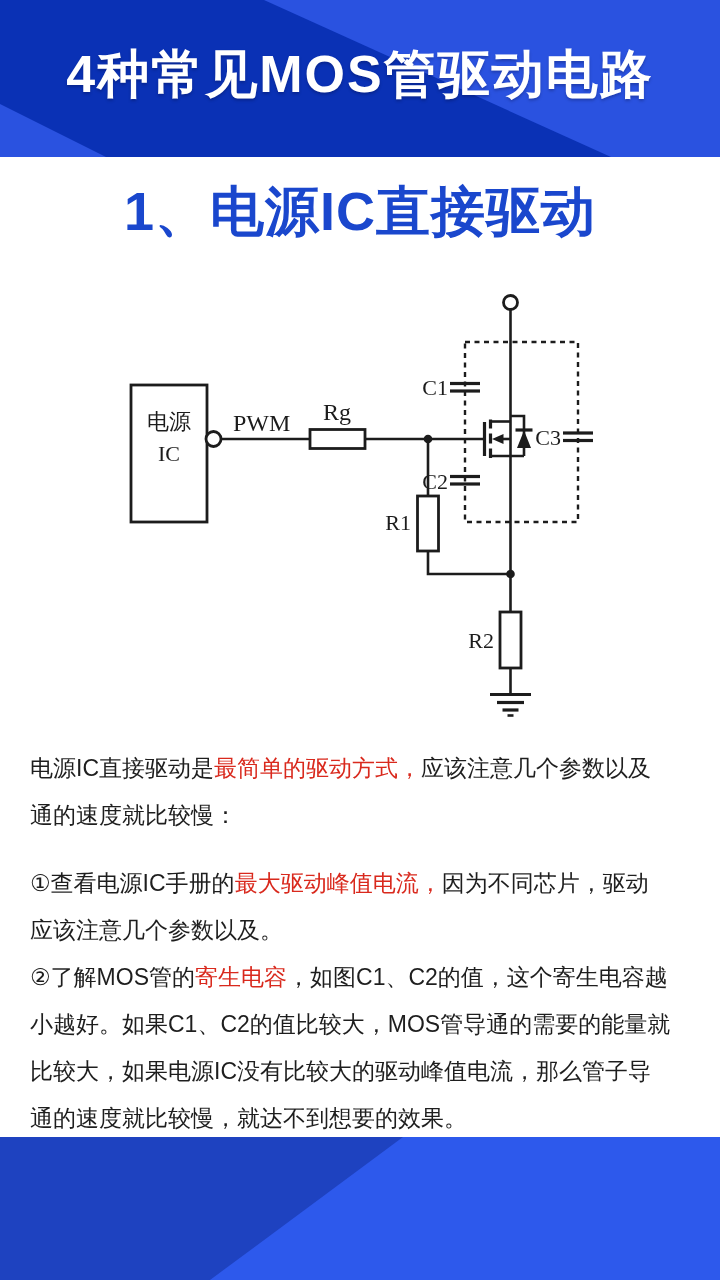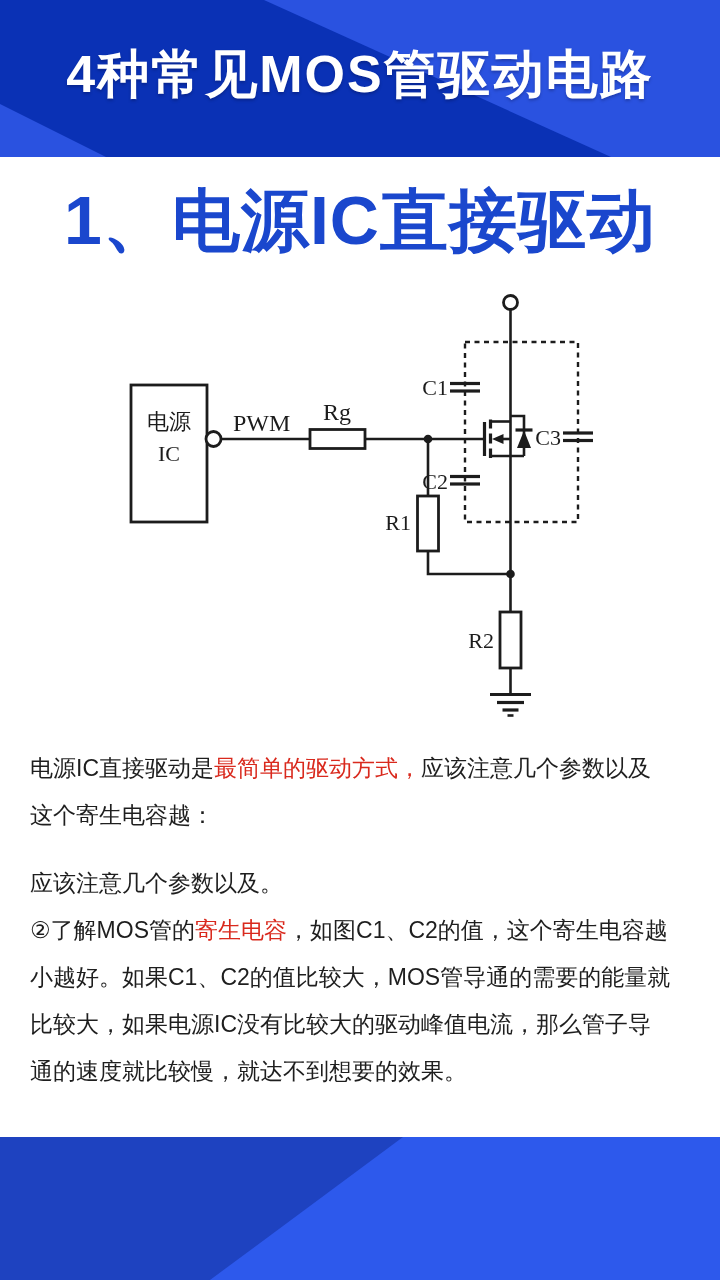--- a/index.html
+++ b/index.html
@@ -11,21 +11,21 @@
   .banner{position:absolute;left:0;top:0;width:720px;height:157px;}
   .banner svg{position:absolute;left:0;top:0;}
   .banner-title{
     position:absolute;left:0;top:40px;width:720px;text-align:center;
     color:#ffffff;font-size:52px;font-weight:900;letter-spacing:2px;
     text-shadow:0 2px 3px rgba(0,0,30,.25);
   }
   
   .section-title{
     position:absolute;left:0;top:176px;width:720px;text-align:center;
-    color:#1a47cd;font-size:68px;font-weight:900;letter-spacing:1px;
+    color:#1a47cd;font-size:54px;font-weight:900;letter-spacing:1px;
   }
   
   .circuit{position:absolute;left:0;top:285px;width:720px;height:445px;}
   .wire{stroke:#1c1c1c;stroke-width:2.6;fill:none;}
   .thick{stroke:#1c1c1c;stroke-width:3.2;fill:none;}
   .comp{fill:#ffffff;stroke:#1c1c1c;stroke-width:2.8;}
   .dashedbox{fill:none;stroke:#1c1c1c;stroke-width:2.4;stroke-dasharray:5 4.5;}
   .dot{fill:#1c1c1c;stroke:none;}
   .solid{fill:#1c1c1c;stroke:none;}
   .clabel{
@@ -140,24 +140,25 @@
       <line class="thick" x1="497" y1="702.5" x2="524" y2="702.5"></line>
       <line class="thick" x1="502.5" y1="710" x2="518.5" y2="710"></line>
       <line class="wire" x1="507.5" y1="715.5" x2="513.5" y2="715.5"></line>
     </g>
   </svg>
 
   <div class="bodytext">
 
     <div class="para">
       <div class="tline"><span>电源IC直接驱动是</span><span class="red">最简单的驱动方式，</span><span>应该注意几个参数以及</span></div>
-      <div class="tline"><span>这个寄生电容越：</span></div>
+      <div class="tline"><span>通的速度就比较慢：</span></div>
     </div>
 
     <div class="para gapped">
+      <div class="tline"><span>①查看电源IC手册的</span><span class="red">最大驱动峰值电流，</span><span>因为不同芯片，驱动</span></div>
       <div class="tline"><span>应该注意几个参数以及。</span></div>
     </div>
 
     <div class="para">
       <div class="tline"><span>②了解MOS管的</span><span class="red">寄生电容</span><span>，如图C1、C2的值，这个寄生电容越</span></div>
       <div class="tline"><span>小越好。如果C1、C2的值比较大，MOS管导通的需要的能量就</span></div>
       <div class="tline"><span>比较大，如果电源IC没有比较大的驱动峰值电流，那么管子导</span></div>
       <div class="tline"><span>通的速度就比较慢，就达不到想要的效果。</span></div>
     </div>
 

